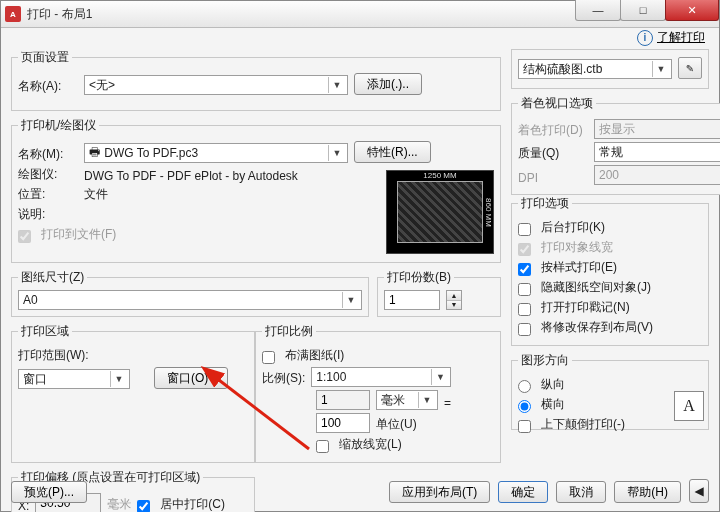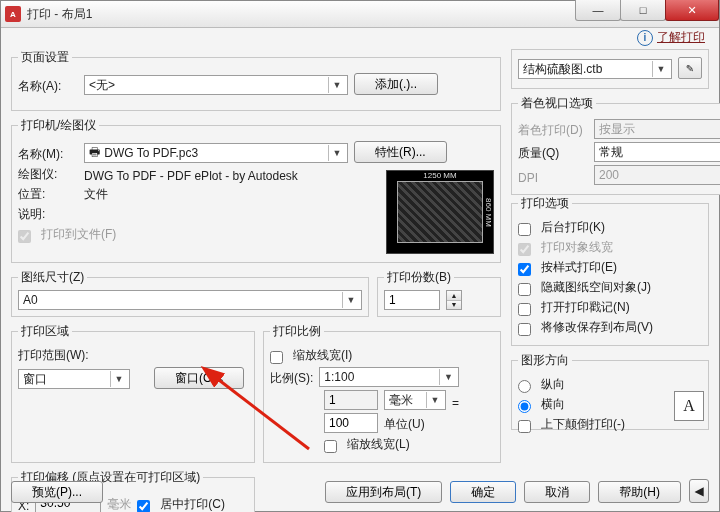--- a/index.html
+++ b/index.html
@@ -6,29 +6,29 @@
 .window{width:720px;height:512px;border:1px solid #888;box-sizing:border-box;background:#f4f4f4;position:relative}
 .titlebar{height:26px;background:linear-gradient(#fdfdfd,#e6e6e6);border-bottom:1px solid #bbb;display:flex;align-items:center;padding:0 4px;position:relative}
 .app-icon{width:16px;height:16px;background:#c33;border-radius:2px;margin-right:6px;display:flex;align-items:center;justify-content:center;color:#fff;font-size:8px;font-weight:bold}
 .titlebar .ttl{font-size:12px;color:#333}
 .winbtns{position:absolute;right:0;top:-1px;display:flex}
 .winbtn{width:44px;height:20px;border:1px solid #999;border-top:none;background:linear-gradient(#f7f7f7,#dedede);display:flex;align-items:center;justify-content:center;font-size:11px;border-radius:0 0 3px 3px;margin-left:-1px}
 .winbtn.close{background:linear-gradient(#e57373,#c62828);color:#fff;border-color:#8a1f1f;width:52px}
 .body{position:absolute;top:26px;left:0;right:0;bottom:0;padding:6px 10px 6px 10px;box-sizing:border-box}
 .info-right{position:absolute;right:14px;top:2px;display:flex;align-items:center;gap:4px}
 .info-icon{width:14px;height:14px;border-radius:50%;border:1px solid #2b6cb0;color:#2b6cb0;font-size:10px;font-weight:bold;display:flex;align-items:center;justify-content:center}
-.link{color:#7f1d1d;}
+.link{color:#000000;}
 fieldset{border:1px solid #c8c8c8;margin:0;padding:4px 6px 6px 6px;background:#f4f4f4}
 legend{padding:0 3px;font-size:12px}
 .row{display:flex;align-items:flex-end;gap:6px;margin:3px 0}
 label.k{min-width:60px}
 .combo,select,input[type=text]{border:1px solid #9d9d9d;background:#fff;height:20px;box-sizing:border-box;font-size:12px;padding:0 4px}
 .combo{display:flex;align-items:center;justify-content:space-between;padding-right:2px}
 .combo .dd{width:16px;height:16px;border-left:1px solid #bbb;display:flex;align-items:center;justify-content:center;font-size:9px;color:#444}
-.btn{border:1px solid #8a8a8a;background:linear-gradient(#fbfbfb,#e3e3e3);height:22px;padding:0 20px;border-radius:3px;display:inline-flex;align-items:center;font-size:12px;cursor:pointer}
+.btn{border:1px solid #8a8a8a;background:linear-gradient(#fbfbfb,#e3e3e3);height:22px;padding:0 12px;border-radius:3px;display:inline-flex;align-items:center;font-size:12px;cursor:pointer}
 .disabled{color:#9a9a9a}
 input[type=checkbox],input[type=radio]{margin:0 4px 0 0;vertical-align:middle}
 .left-col{position:absolute;left:10px;top:22px;width:490px}
 .right-col{position:absolute;right:10px;top:22px;width:198px}
 .preview-box{position:absolute;right:6px;top:36px;width:106px;height:82px;background:#000;border:1px solid #444;color:#fff;font-size:9px}
 .preview-inner{position:absolute;left:10px;top:10px;right:10px;bottom:10px;border:1px solid #aaa;background:repeating-linear-gradient(45deg,#222,#222 3px,#444 3px,#444 6px)}
 .preview-box .dim-top{position:absolute;top:0;left:0;right:0;text-align:center;font-size:8px;color:#ddd}
 .preview-box .dim-right{position:absolute;right:0;top:0;bottom:0;writing-mode:vertical-rl;font-size:8px;color:#ddd;text-align:center}
 .arrow{position:absolute;pointer-events:none}
 .arrow svg{overflow:visible}
@@ -125,40 +125,40 @@
           <div class="row" style="margin:0">
             <input type="text" style="width: 56px;" value="1">
             <div class="stepper">
                 <span>▲</span>
                 <span>▼</span>
               </div>
           </div>
         </fieldset>
       </div>
 
-      <div style="display:flex;gap:8px;margin-top:6px">
+      <div style="display:flex;margin-top:6px">
         <fieldset style="width:230px">
           <legend>打印区域</legend>
           <div class="row" style="margin-bottom:2px">
               <span>打印范围(W):</span>
             </div>
           <div class="row" style="position:relative">
             <div class="combo" style="width:112px">
               <span>窗口</span>
                 <span class="dd">▼</span>
             </div>
             <button class="btn" style="margin-left:18px">窗口(O)&lt;</button>
           </div>
         </fieldset>
 
         <fieldset style="flex:1">
           <legend>打印比例</legend>
           <div class="row">
               <input type="checkbox" style="">
-              <span>缩放线宽(I)</span>
+              <span>布满图纸(I)</span>
             </div>
           <div class="row">
             <span>比例(S):</span>
             <div class="combo" style="width:140px">
               <span>1:100</span>
                 <span class="dd">▼</span>
             </div>
           </div>
           <div class="row">
             <span style="width:48px"></span>

